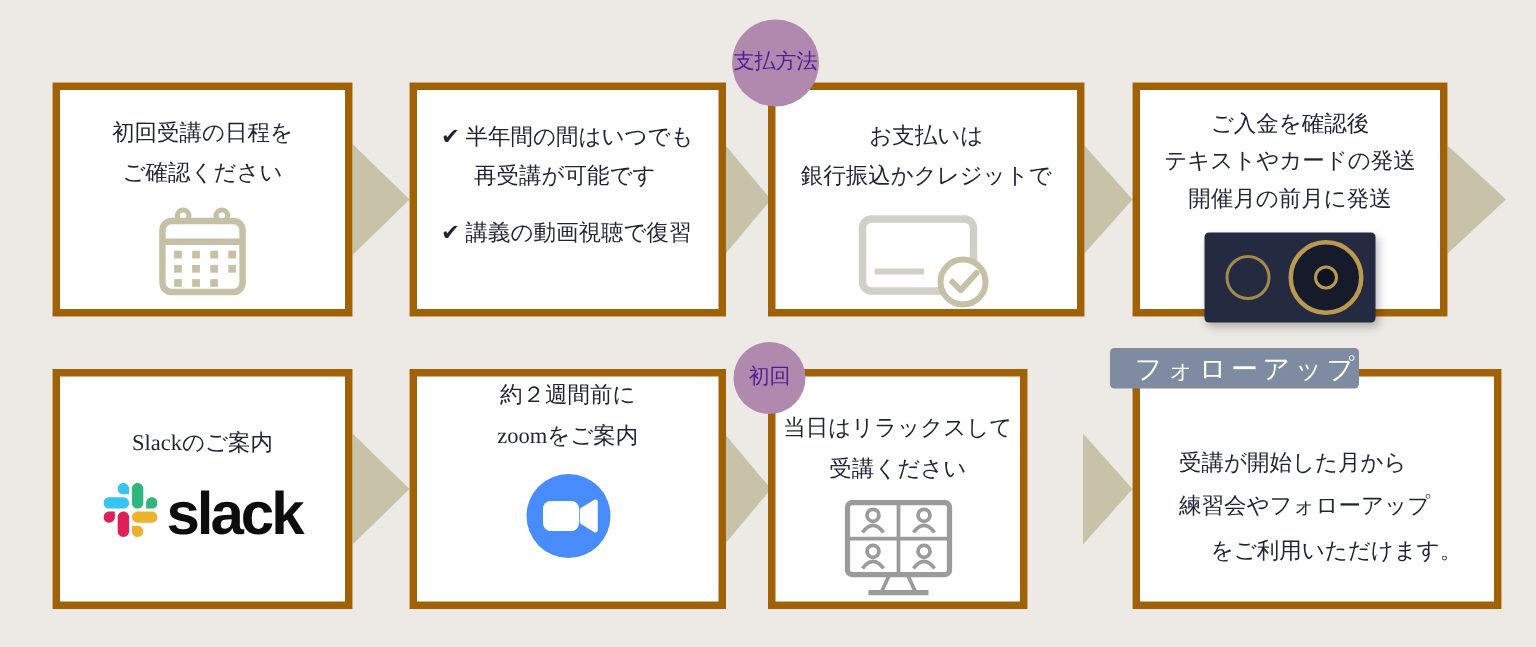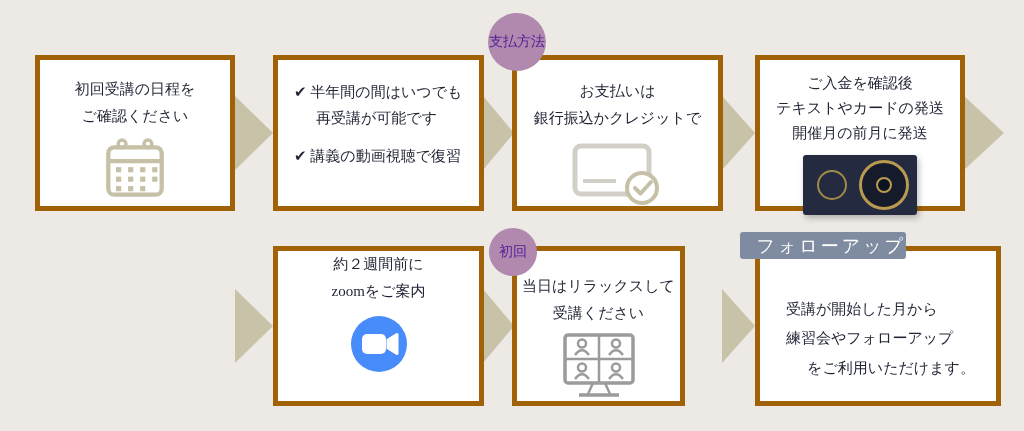--- a/index.html
+++ b/index.html
@@ -100,20 +100,34 @@
     <div class="line">テキストやカードの発送</div>
     <div class="line">開催月の前月に発送</div>
     <div class="product">
       <div class="pp-emblem"></div>
       <div class="pp-disc">
         <div class="pp-hub"></div>
       </div>
     </div>
   </div>
 
+  <div class="box tc" style="left:35px;top:246px;width:200px;height:160px;padding-top:32px;">
+    <div class="line">Slackのご案内</div>
+    <div class="slack-row">
+      <span>
+        <svg width="36" height="36" viewBox="0 0 122.8 122.8">
+          <path d="M25.8 77.6c0 7.1-5.8 12.9-12.9 12.9S0 84.7 0 77.6s5.8-12.9 12.9-12.9h12.9v12.9zm6.5 0c0-7.1 5.8-12.9 12.9-12.9s12.9 5.8 12.9 12.9v32.3c0 7.1-5.8 12.9-12.9 12.9s-12.9-5.8-12.9-12.9V77.6z" fill="#E01E5A"></path>
+          <path d="M45.2 25.8c-7.1 0-12.9-5.8-12.9-12.9S38.1 0 45.2 0s12.9 5.8 12.9 12.9v12.9H45.2zm0 6.5c7.1 0 12.9 5.8 12.9 12.9s-5.8 12.9-12.9 12.9H12.9C5.8 58.1 0 52.3 0 45.2s5.8-12.9 12.9-12.9h32.3z" fill="#36C5F0"></path>
+          <path d="M97 45.2c0-7.1 5.8-12.9 12.9-12.9s12.9 5.8 12.9 12.9-5.8 12.9-12.9 12.9H97V45.2zm-6.5 0c0 7.1-5.8 12.9-12.9 12.9s-12.9-5.8-12.9-12.9V12.9C64.7 5.8 70.5 0 77.6 0s12.9 5.8 12.9 12.9v32.3z" fill="#2EB67D"></path>
+          <path d="M77.6 97c7.1 0 12.9 5.8 12.9 12.9s-5.8 12.9-12.9 12.9-12.9-5.8-12.9-12.9V97h12.9zm0-6.5c-7.1 0-12.9-5.8-12.9-12.9s5.8-12.9 12.9-12.9h32.3c7.1 0 12.9 5.8 12.9 12.9s-5.8 12.9-12.9 12.9H77.6z" fill="#ECB22E"></path>
+        </svg>
+      </span>
+      <span class="slack-word">slack</span>
+    </div>
+  </div>
 
   <div class="box tc" style="left:273px;top:246px;width:211px;height:160px;">
     <div class="line">約２週間前に</div>
     <div class="line">zoomをご案内</div>
     <div class="icon-wrap" style="margin-top:10px;">
       <span>
         <svg width="58" height="58" viewBox="0 0 58 58">
           <circle cx="29" cy="29" r="28" fill="#478cfa"></circle>
           <rect x="12" y="19" width="24" height="20" rx="5" fill="#ffffff"></rect>
           <path d="M38 25 L47 19.5 V38.5 L38 33 Z" fill="#ffffff" stroke="#ffffff" stroke-width="3" stroke-linejoin="round"></path>

